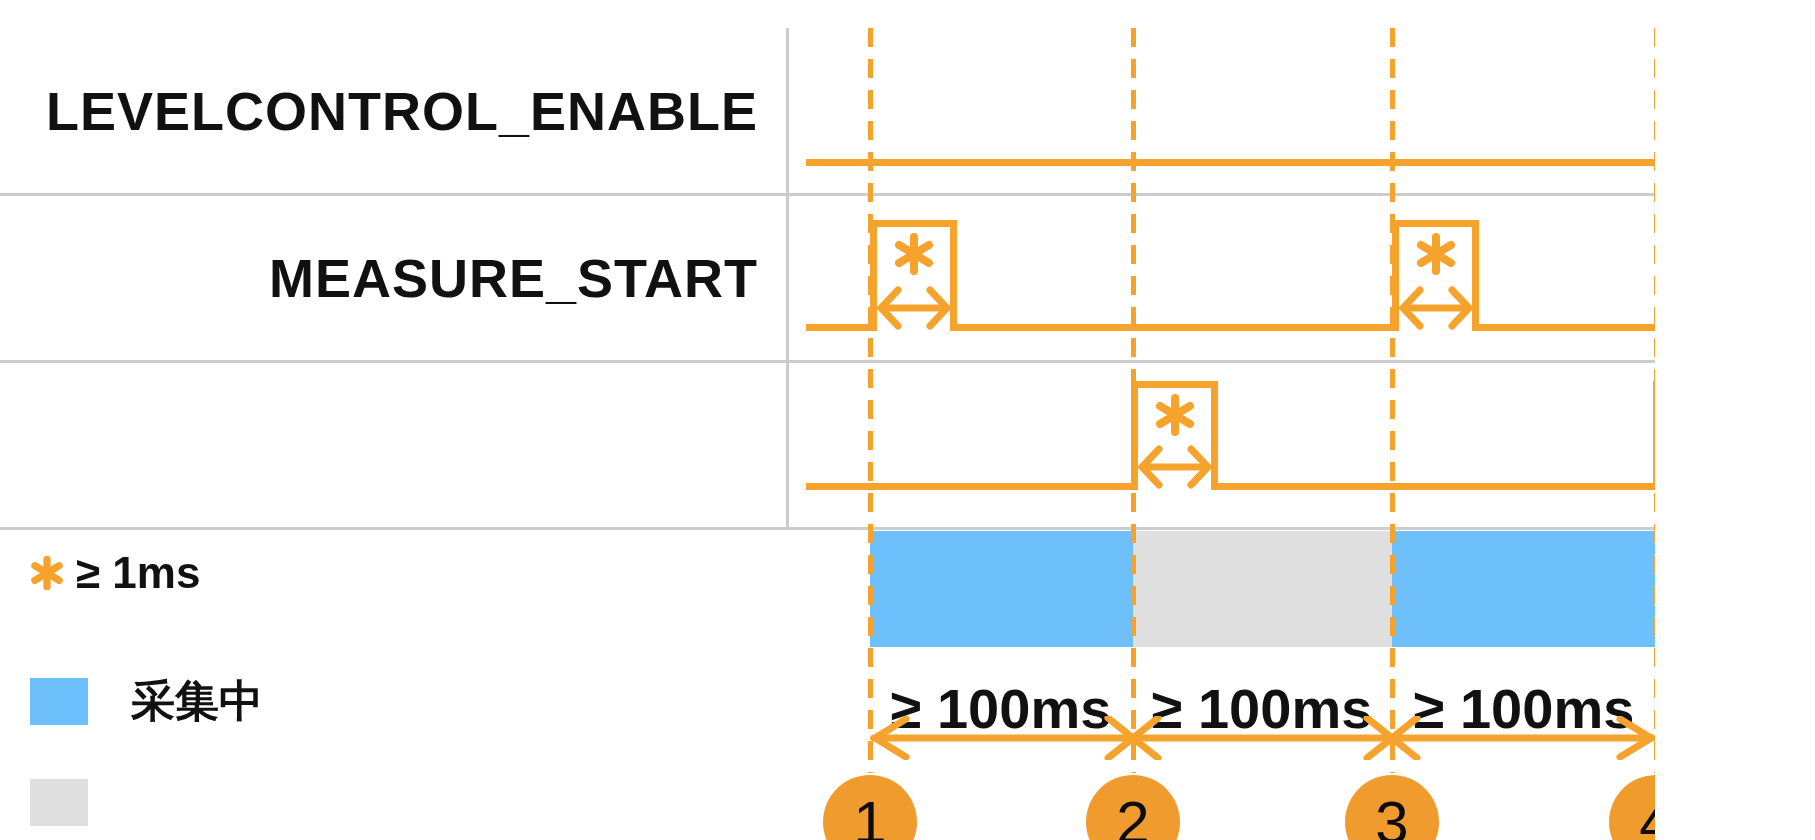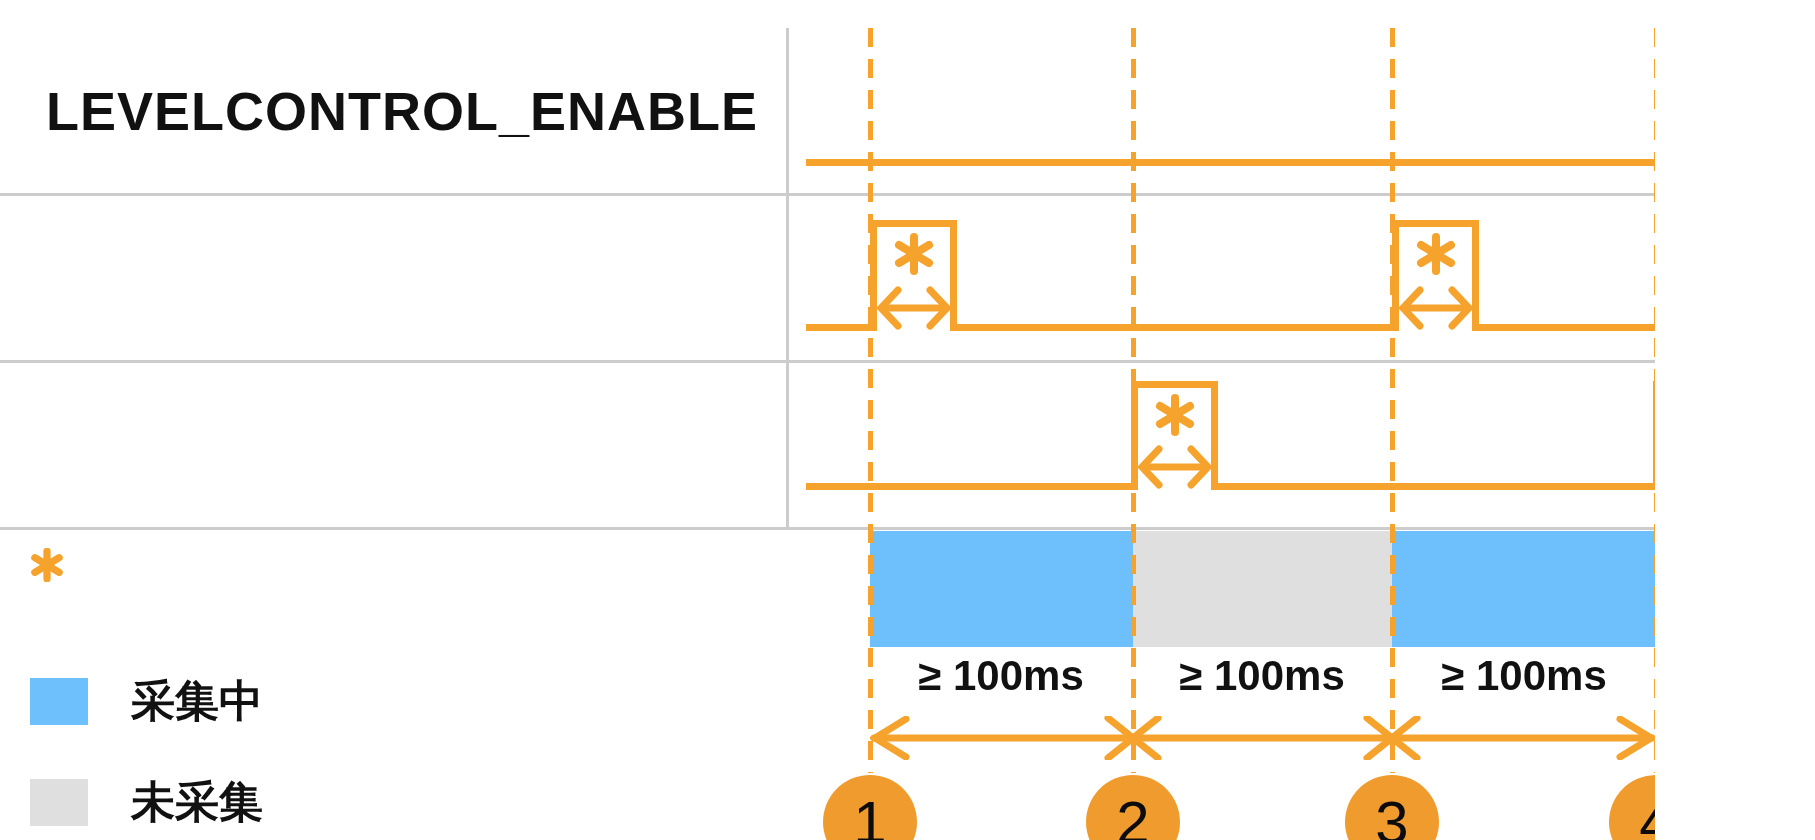--- a/index.html
+++ b/index.html
@@ -51,22 +51,22 @@
     background:repeating-linear-gradient(180deg,var(--orange) 0px,var(--orange) 19px,transparent 19px,transparent 31px);
   }
   .d1{left:868px;} .d2{left:1131px;} .d3{left:1390px;} .d4{left:1654px;}
   
   .band{position:absolute;top:503px;height:116px;z-index:1;}
   .band.b1{left:870px;width:263px;background:var(--blue);}
   .band.b2{left:1133px;width:259px;background:var(--gray_band);}
   .band.b3{left:1392px;width:264px;background:var(--blue);}
   
   .ivl{
-    position:absolute;top:624px;transform:translateX(-50%);
-    font-size:42px;font-weight:600;white-space:nowrap;z-index:6;
+    position:absolute;top:648px;transform:translateX(-50%);
+    font-size:56px;font-weight:600;white-space:nowrap;z-index:6;
   }
   .ivl.i1{left:1001px;} .ivl.i2{left:1262px;} .ivl.i3{left:1524px;}
   .ivl-arrow{position:absolute;left:870px;top:688px;z-index:6;}
   
   .marker{
     position:absolute;top:747px;width:94px;height:94px;border-radius:50%;
     background:var(--circle_orange);display:flex;align-items:center;justify-content:center;
     font-size:60px;font-weight:400;color:#0c0c0c;z-index:7;
   }
   .m1{left:823px;} .m2{left:1086px;} .m3{left:1345px;} .m4{left:1609px;}
@@ -89,20 +89,21 @@
 <body>
 
 <div class="canvas">
 
   <div class="hdiv hdiv1"></div>
   <div class="hdiv hdiv2"></div>
   <div class="hdiv hdiv3"></div>
   <div class="vdiv"></div>
 
   <div class="row-label r1">LEVELCONTROL_ENABLE</div>
+  <div class="row-label r2">MEASURE_START</div>
 
   <div class="vdash d1"></div>
   <div class="vdash d2"></div>
   <div class="vdash d3"></div>
   <div class="vdash d4"></div>
 
   <div class="wline enable-line"></div>
 
   <div class="wline st-a"></div>
   <div class="wline st-b"></div>
@@ -230,19 +231,19 @@
   <div class="legend-note">
     <span>
       <svg width="34" height="34" viewBox="0 0 42 42">
           <g stroke="#F5A32C" stroke-width="9" stroke-linecap="round">
             <line x1="21" y1="4" x2="21" y2="38"></line>
             <line x1="6" y1="12" x2="36" y2="30"></line>
             <line x1="36" y1="12" x2="6" y2="30"></line>
           </g>
         </svg>
     </span>
+    <span>≥ 1ms</span>
   </div>
   <div class="swatch sw-blue"></div>
   <div class="legend-label ll1">采集中</div>
   <div class="swatch sw-gray"></div>
-  <div class="legend-label ll2">未采集</div>
 
 </div>
 
 </body></html>

